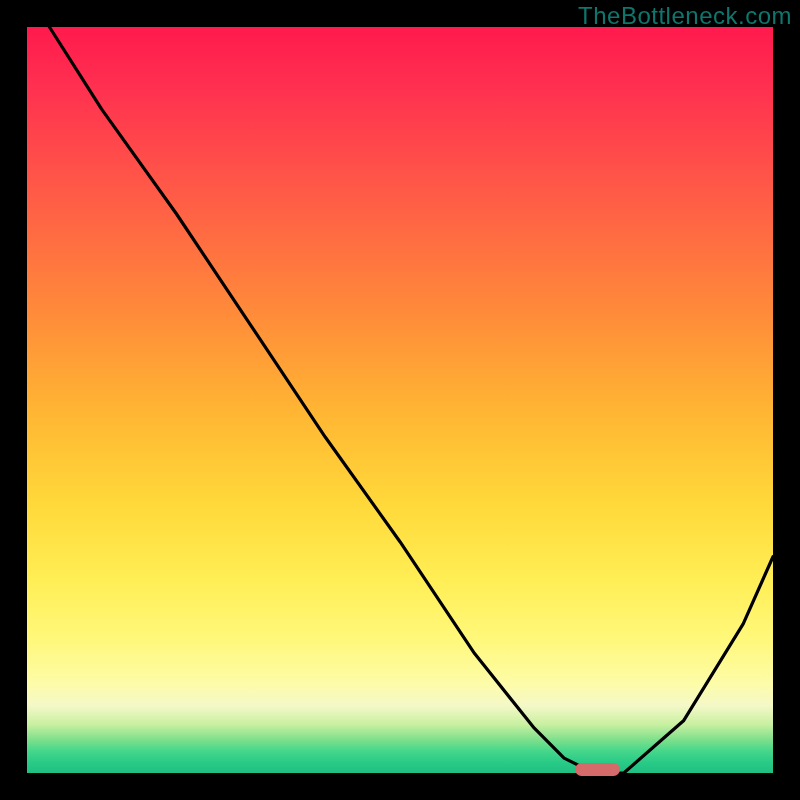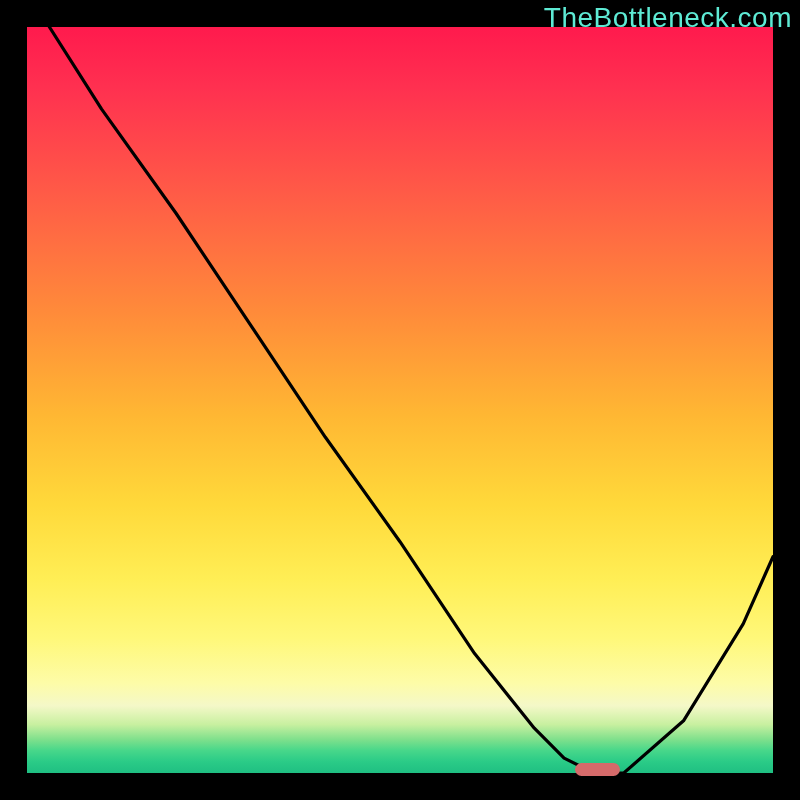--- a/index.html
+++ b/index.html
@@ -13,23 +13,23 @@
   .outer {
     position: relative;
     width: 800px;
     height: 800px;
     background: #000;
   }
   .watermark {
     position: absolute;
     top: 2px;
     right: 8px;
-    color: #5eead4;
+    color: #0f766e;
     font-family: Arial, Helvetica, sans-serif;
-    font-size: 28px;
+    font-size: 24px;
     letter-spacing: 0.5px;
     z-index: 10;
   }
   .plot {
     position: absolute;
     left: 27px;
     top: 27px;
     width: 746px;
     height: 746px;
   }

